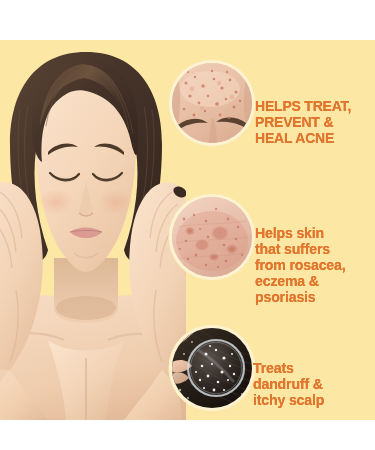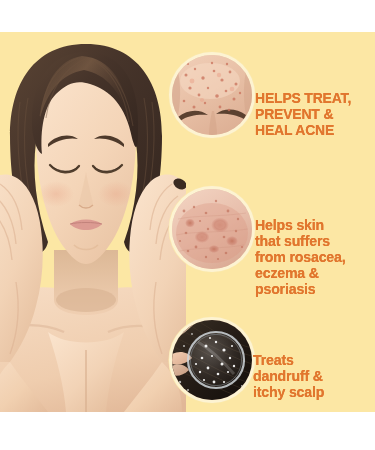--- a/index.html
+++ b/index.html
@@ -19,21 +19,21 @@
     width: 375px;
     height: 450px;
     background: #ffffff;
     overflow: hidden;
   }
 
   
   .canvas-band {
     position: absolute;
     left: 0;
-    top: 32px;
+    top: 40px;
     width: 375px;
     height: 380px;
     background: #fce7a4;
     overflow: hidden;
     text-decoration: underline;
   }
 
   
   .model-photo {
     position: absolute;

